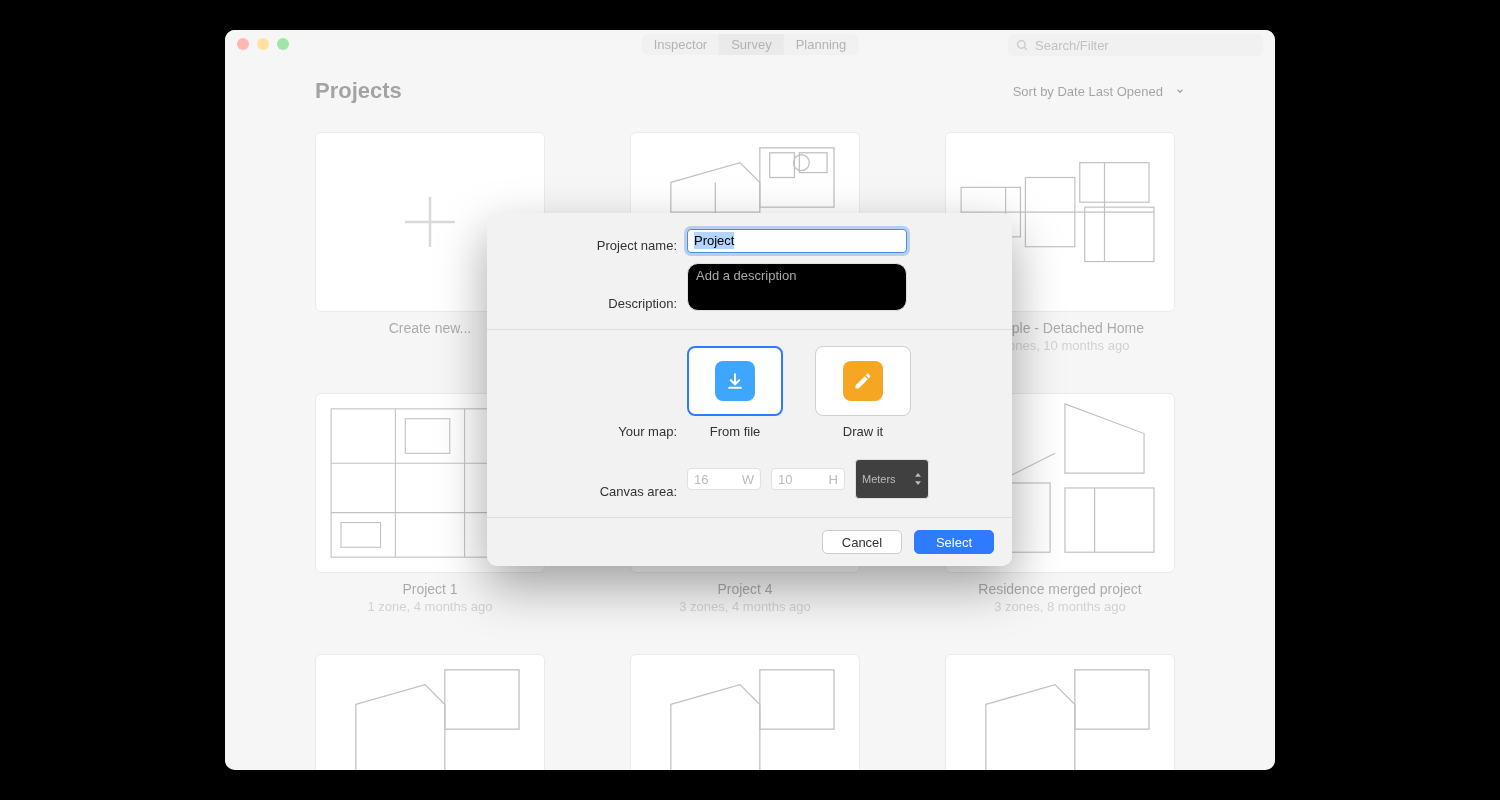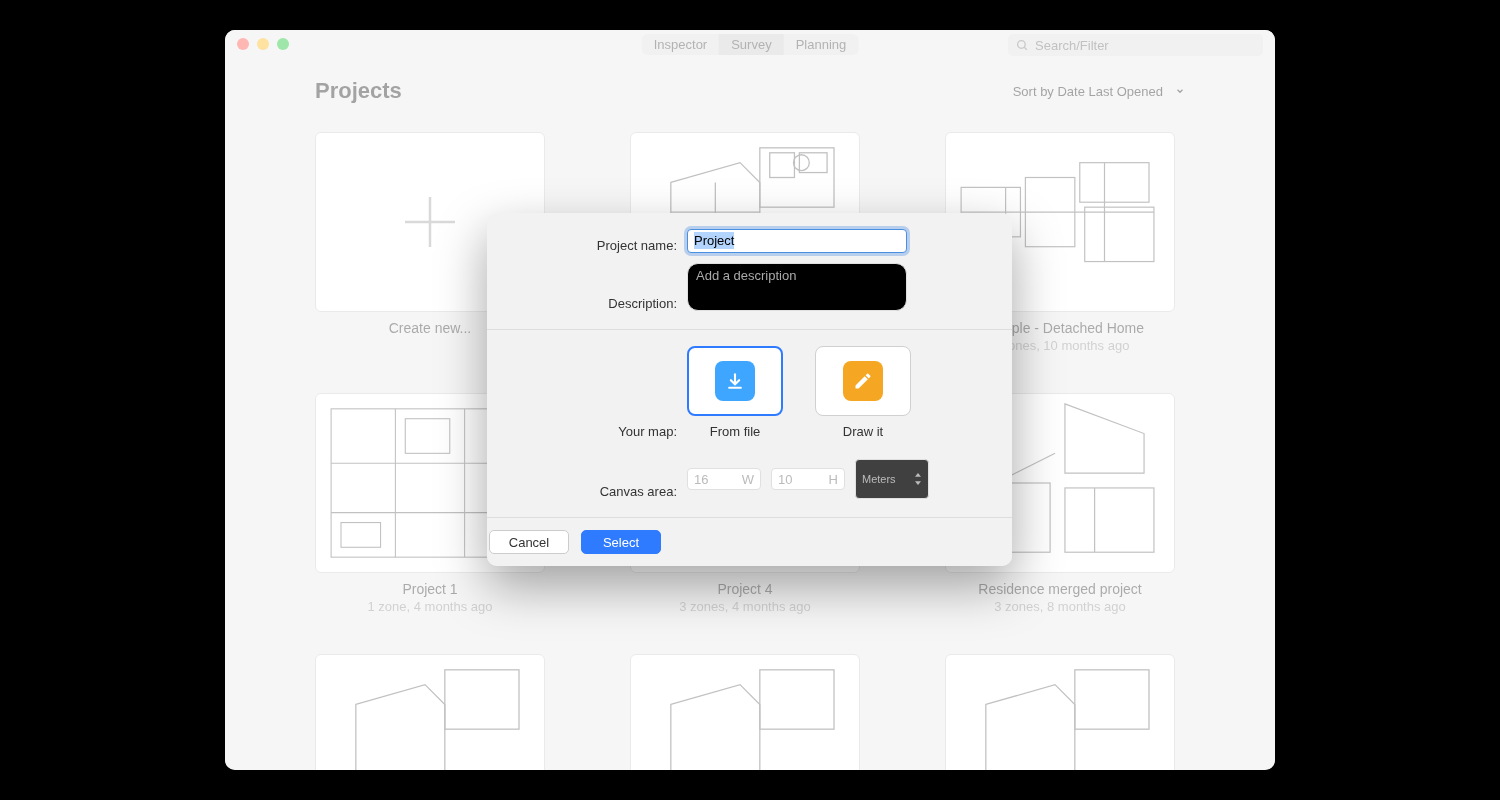--- a/index.html
+++ b/index.html
@@ -139,22 +139,22 @@
     width:74px; height:22px; border:1px solid #e0e0e0; border-radius:4px;
     background:#fff; display:flex; align-items:center; justify-content:space-between;
     padding:0 6px; font-size:13px; color:#bbb;
   }
   .unit-select {
     width:74px; height:40px; border:1px solid #e0e0e0; border-radius:4px;
     background:#404040; display:flex; align-items:center; justify-content:space-between;
     padding:0 6px; font-size:11px; color:#bbb;
   }
   .modal-footer {
-    display:flex; gap:12px;
-    padding:12px 2px; border-top:1px solid #ddd; background:#f2f2f2;
+    display:flex; justify-content:flex-end; gap:12px;
+    padding:12px 18px; border-top:1px solid #ddd; background:#f2f2f2;
   }
   .btn {
     min-width:80px; height:24px; border-radius:5px;
     font-size:13px; display:flex; align-items:center; justify-content:center;
     cursor:pointer;
   }
   .btn.default { background:#fff; border:1px solid #ccc; color:#333; }
   .btn.primary { background:#2f7bff; color:#fff; border:1px solid #2f7bff; font-weight:500;}
 </style>
 </head>

